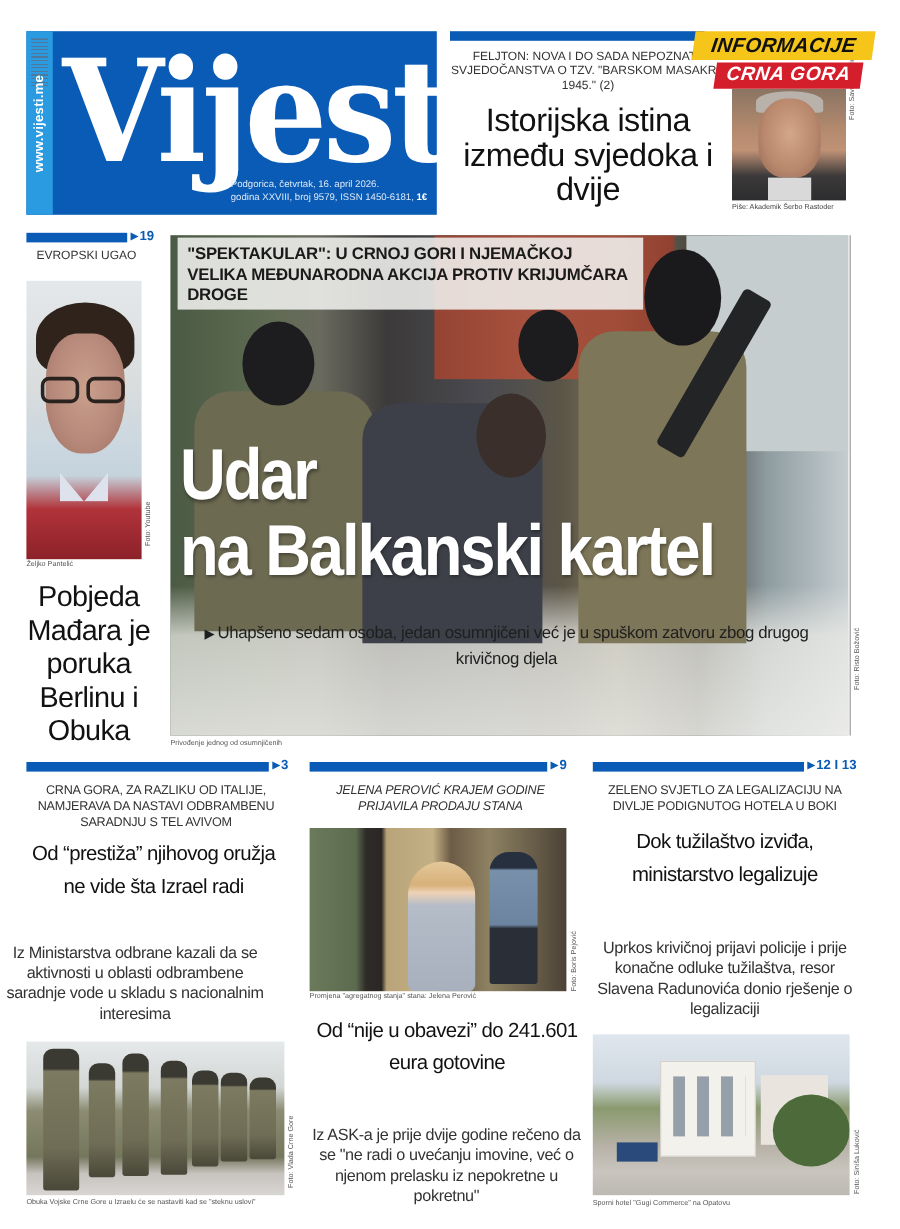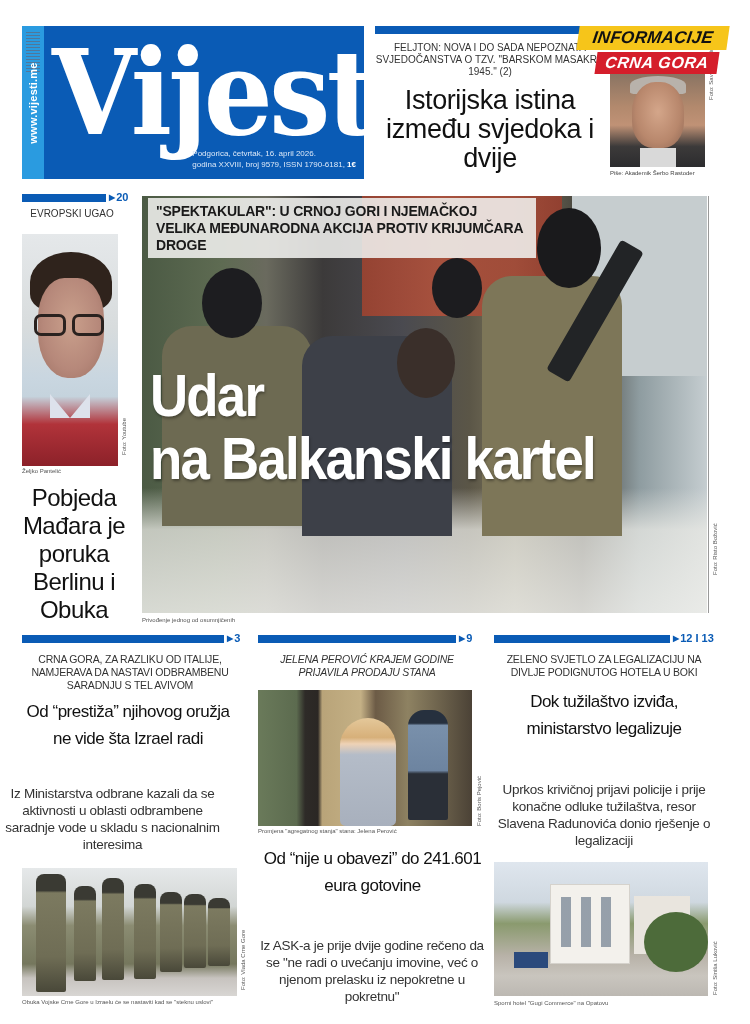--- a/index.html
+++ b/index.html
@@ -98,41 +98,41 @@
 <body>
 
 <div class="masthead">
   <div class="mast-strip">
     <div class="barcode"></div>
     <div class="url">www.vijesti.me</div>
   </div>
   <div class="mast-logo" style="top:8px;">Vijesti</div>
   <div class="mast-meta">
     <div>Podgorica, četvrtak, 16. april 2026.</div>
-    <div><span>godina XXVIII, broj 9579, ISSN 1790-6181,</span> <b>1€</b></div>
+    <div><span>godina XXVIII, broj 9579, ISSN 1450-6181,</span> <b>1€</b></div>
   </div>
 </div>
 
 <div class="top-bar"></div>
 <div class="feljton-kicker">FELJTON: NOVA I DO SADA NEPOZNATA SVJEDOČANSTVA O TZV. "BARSKOM MASAKRU 1945." (2)</div>
 <div class="feljton-title">Istorijska istina između svjedoka i dvije</div>
 <div class="feljton-photo">
   <div class="hair"></div>
   <div class="face"></div>
   <div class="shirt"></div>
 </div>
 <div class="feljton-caption">Piše: Akademik Šerbo Rastoder</div>
 <div class="feljton-credit">Foto: Savo Prelević</div>
 <div class="info-badge">
   <div class="info-yellow">INFORMACIJE</div>
   <div class="info-red">CRNA GORA</div>
 </div>
 
 <div class="sec-bar" style="left:22px; top:194px; width:84px;"></div>
-<div class="sec-page" style="left:109px; top:191px;">20</div>
+<div class="sec-page" style="left:109px; top:191px;">19</div>
 <div class="euro-kicker">EVROPSKI UGAO</div>
 <div class="euro-photo">
   <div class="hair"></div>
   <div class="face"></div>
   <div class="glasses">
       <span style="left:0"></span>
       <span style="left:38px"></span>
     </div>
   <div class="collar"></div>
 </div>
@@ -152,20 +152,21 @@
   <div class="fig f4"></div>
   <div class="gun"></div>
 </div>
 <div class="main-rule"></div>
 <div class="main-kicker">"SPEKTAKULAR": U CRNOJ GORI I NJEMAČKOJ VELIKA MEĐUNARODNA AKCIJA PROTIV KRIJUMČARA DROGE</div>
 <div class="main-title">
   <div>Udar</div>
   <div>na Balkanski kartel</div>
 </div>
 <div class="main-bullets">
+  <p>Uhapšeno sedam osoba, jedan osumnjičeni već je u spuškom zatvoru zbog drugog krivičnog djela</p>
 </div>
 <div class="main-caption">Privođenje jednog od osumnjičenih</div>
 <div class="main-credit">Foto: Risto Božović</div>
 
 <div class="sec-bar" style="left:22px; top:635px; width:202px;"></div>
 <div class="sec-page" style="left:227px; top:632px;">3</div>
 <div class="col-kicker" style="left:30px; top:653px; width:200px;">CRNA GORA, ZA RAZLIKU OD ITALIJE, NAMJERAVA DA NASTAVI ODBRAMBENU SARADNJU S TEL AVIVOM</div>
 <div class="col-title" style="left:18px; top:698px; width:220px;">Od “prestiža” njihovog oružja ne vide šta Izrael radi</div>
 <div class="col-lead" style="left:0; top:785px; width:225px;">Iz Ministarstva odbrane kazali da se aktivnosti u oblasti odbrambene saradnje vode u skladu s nacionalnim interesima</div>
 <div class="photo-army">

